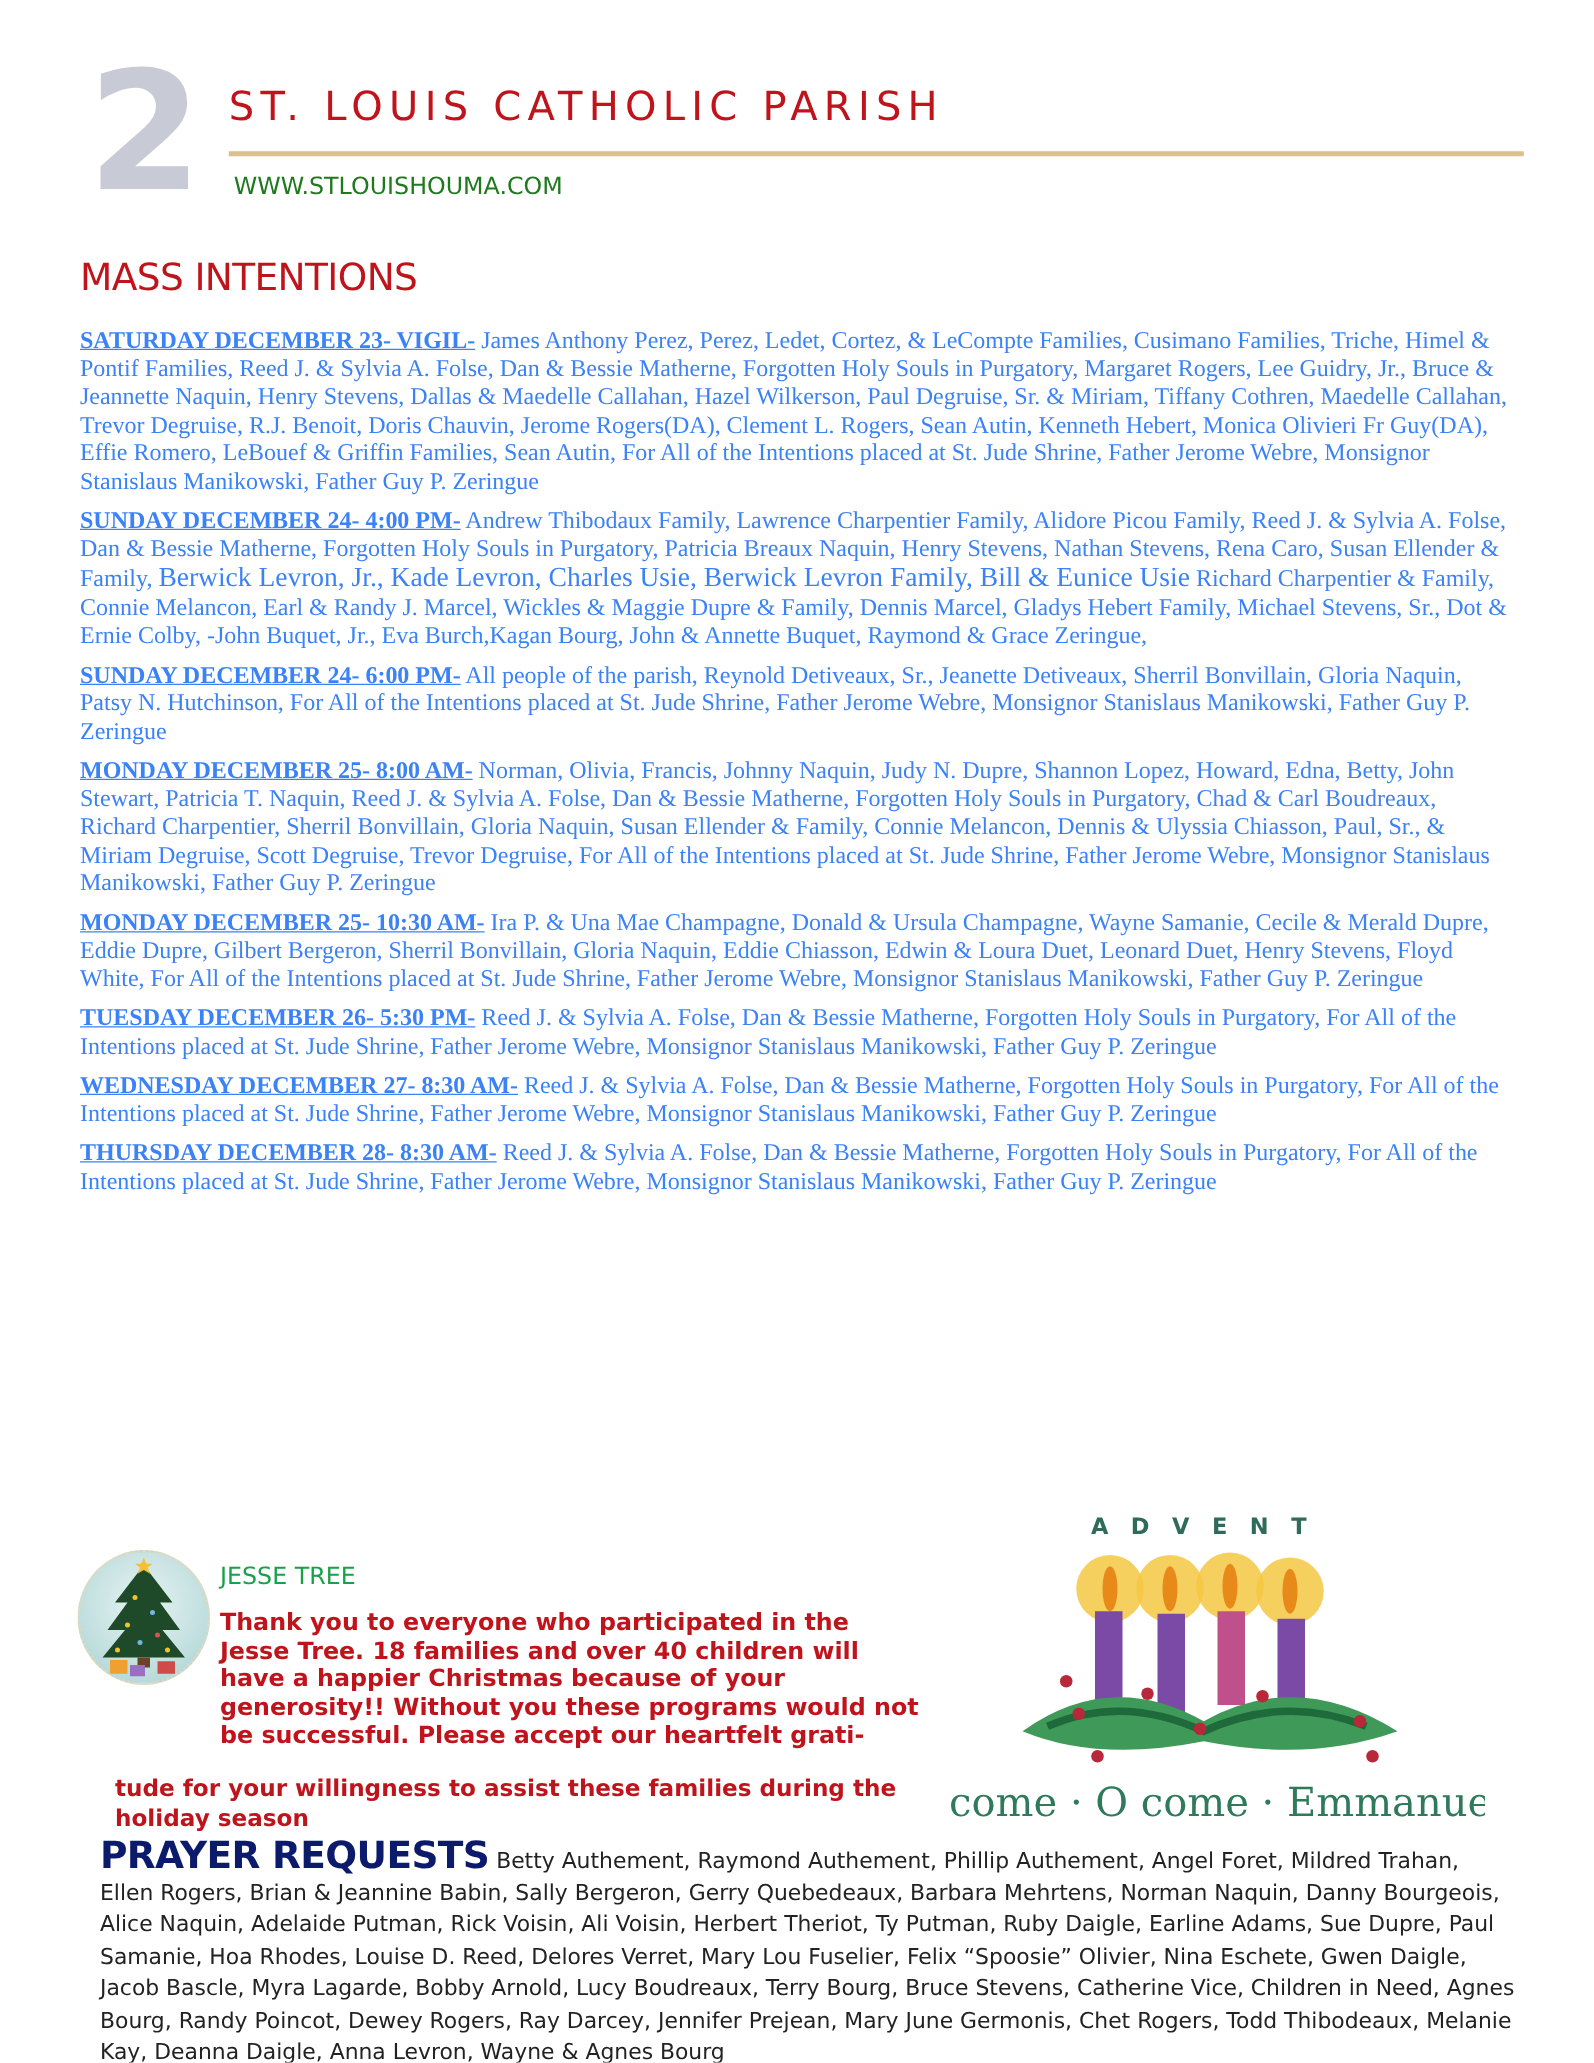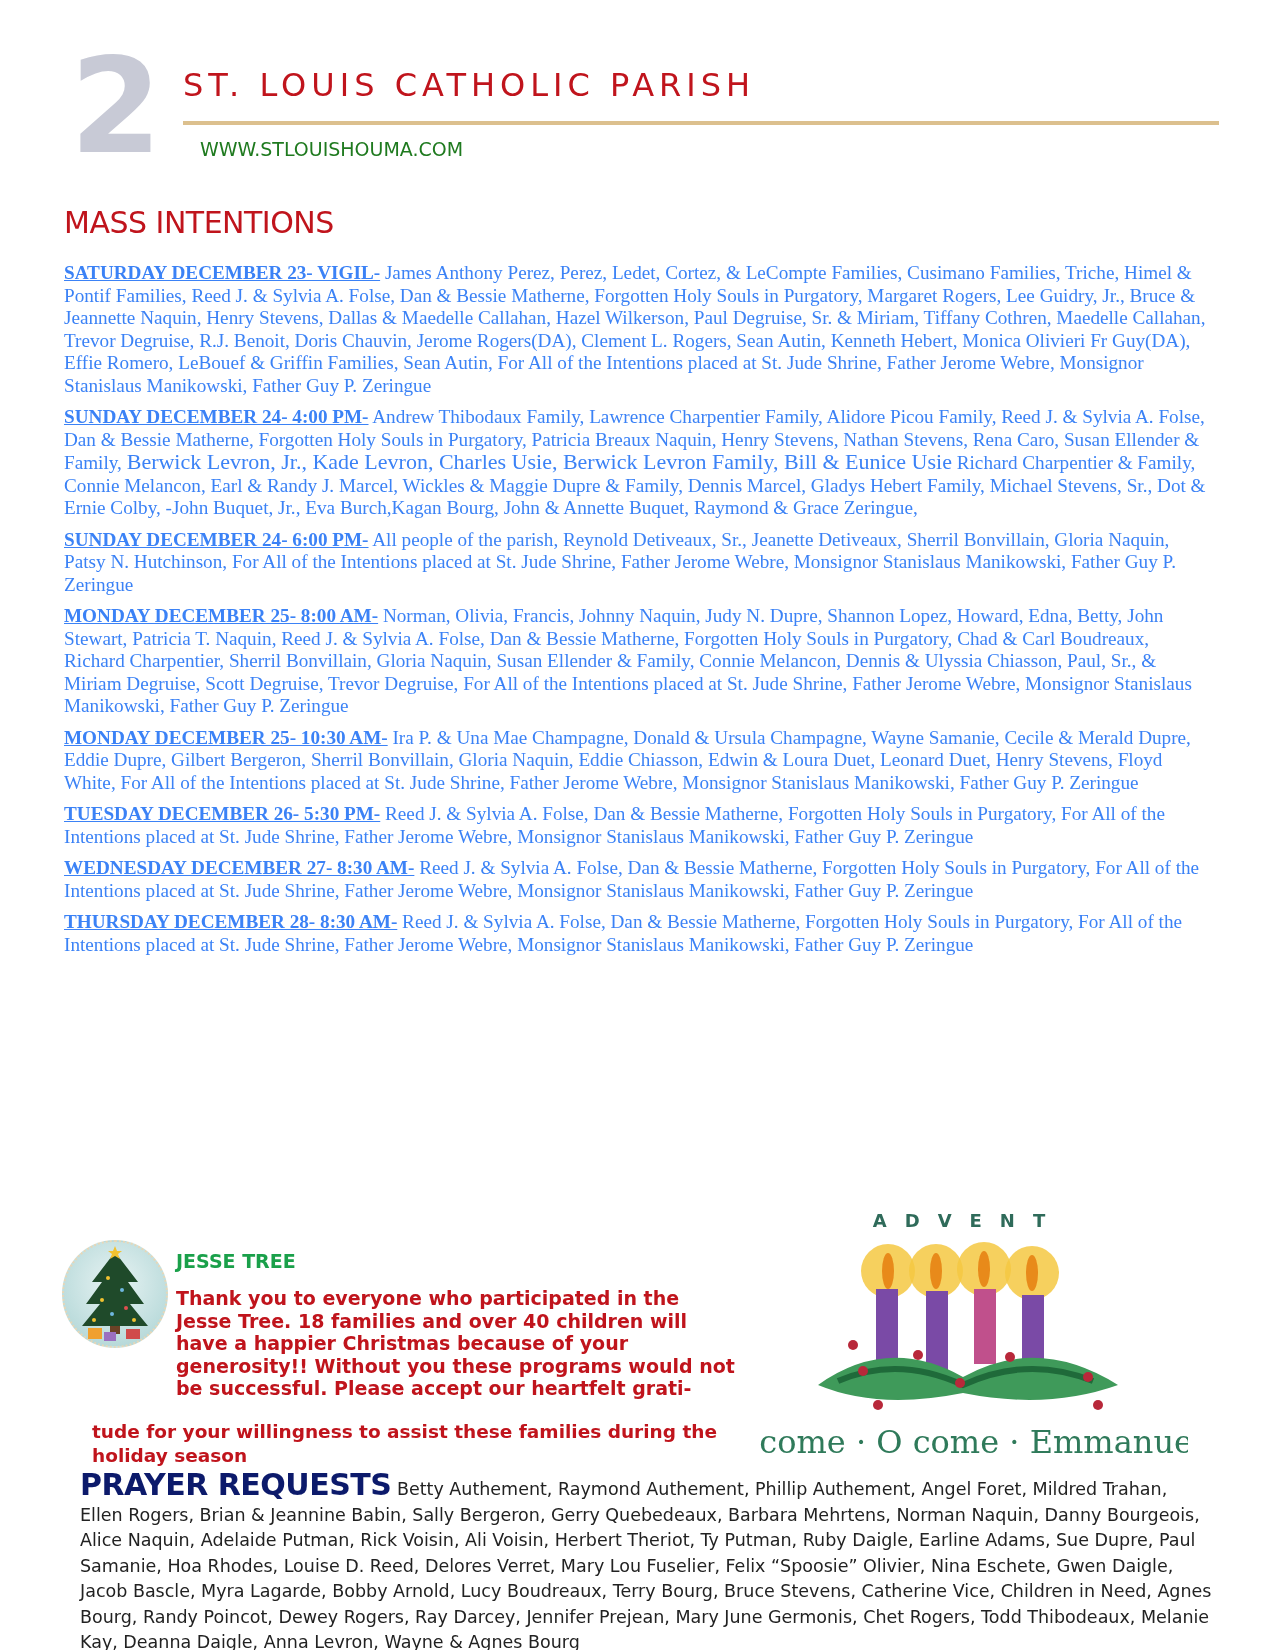--- a/index.html
+++ b/index.html
@@ -1,27 +1,27 @@
 <!DOCTYPE html>
 <html><head>
   <meta charset="utf-8">
   <style>
     html, body { margin: 0; padding: 0; background: #ffffff; }
     body { width: 1275px; height: 1650px; position: relative; overflow: hidden; font-family: "Liberation Sans", sans-serif; }
     .page-num { position: absolute; left: 70px; top: 40px; font-family: "DejaVu Sans", sans-serif; font-weight: bold; font-size: 132px; color: #c8cad6; line-height: 1; }
     .parish-title { position: absolute; left: 183px; top: 66px; font-family: "DejaVu Sans", sans-serif; font-weight: normal; font-size: 32px; letter-spacing: 5px; color: #c0141c; }
     .rule { position: absolute; left: 183px; top: 121px; width: 1036px; height: 4px; background: #dcc08e; }
-    .website { position: absolute; left: 200px; top: 138px; font-family: "DejaVu Sans", sans-serif; font-size: 19px; color: #1f7a1f; }
+    .website { position: absolute; left: 187px; top: 138px; font-family: "DejaVu Sans", sans-serif; font-size: 19px; color: #1f7a1f; }
     .mass-heading { position: absolute; left: 64px; top: 205px; font-family: "DejaVu Sans", sans-serif; font-weight: normal; font-size: 30px; color: #c0141c; letter-spacing: -0.5px; }
     .intentions { position: absolute; left: 64px; top: 262px; width: 1145px; font-family: Liberation Serif, serif; font-size: 19.2px; line-height: 22.5px; color: #3b82f6; }
     .intention { margin: 0 0 9px 0; }
     .intention .label { font-weight: bold; text-decoration: underline; }
     .big { font-size: 22px; }
     .jesse-img { position: absolute; left: 62px; top: 1240px; width: 102px; height: 104px; border-radius: 50%; background: radial-gradient(circle at 50% 40%, #e8f3f3 0%, #bcdcdc 70%, #a8cfd0 100%); border: 2px dotted #e6d7b8; }
-    .jesse-title { position: absolute; left: 176px; top: 1250px; font-family: "DejaVu Sans", sans-serif; font-weight: bold; font-size: 19px; color: #1aa04a; }
+    .jesse-title { position: absolute; left: 176px; top: 1250px; font-family: "DejaVu Sans", sans-serif; font-weight: normal; font-size: 19px; color: #1aa04a; }
     .jesse-body { position: absolute; left: 176px; top: 1287px; width: 560px; font-family: "DejaVu Sans", sans-serif; font-weight: bold; font-size: 19px; line-height: 22.5px; color: #c0141c; }
     .jesse-body2 { position: absolute; left: 92px; top: 1420px; width: 645px; font-family: "DejaVu Sans", sans-serif; font-weight: bold; font-size: 18.5px; line-height: 24px; color: #c0141c; }
     .advent-img { position: absolute; left: 748px; top: 1205px; width: 440px; height: 260px; }
     .prayer { position: absolute; left: 80px; top: 1472px; width: 1135px; font-family: "DejaVu Sans", sans-serif; font-size: 17.5px; line-height: 25.5px; color: #222222; }
     .prayer-heading { font-weight: bold; font-size: 30px; color: #0c1a6b; letter-spacing: -0.5px; }
   </style>
 </head>
 <body>
 
 <div class="page-num">2</div>

